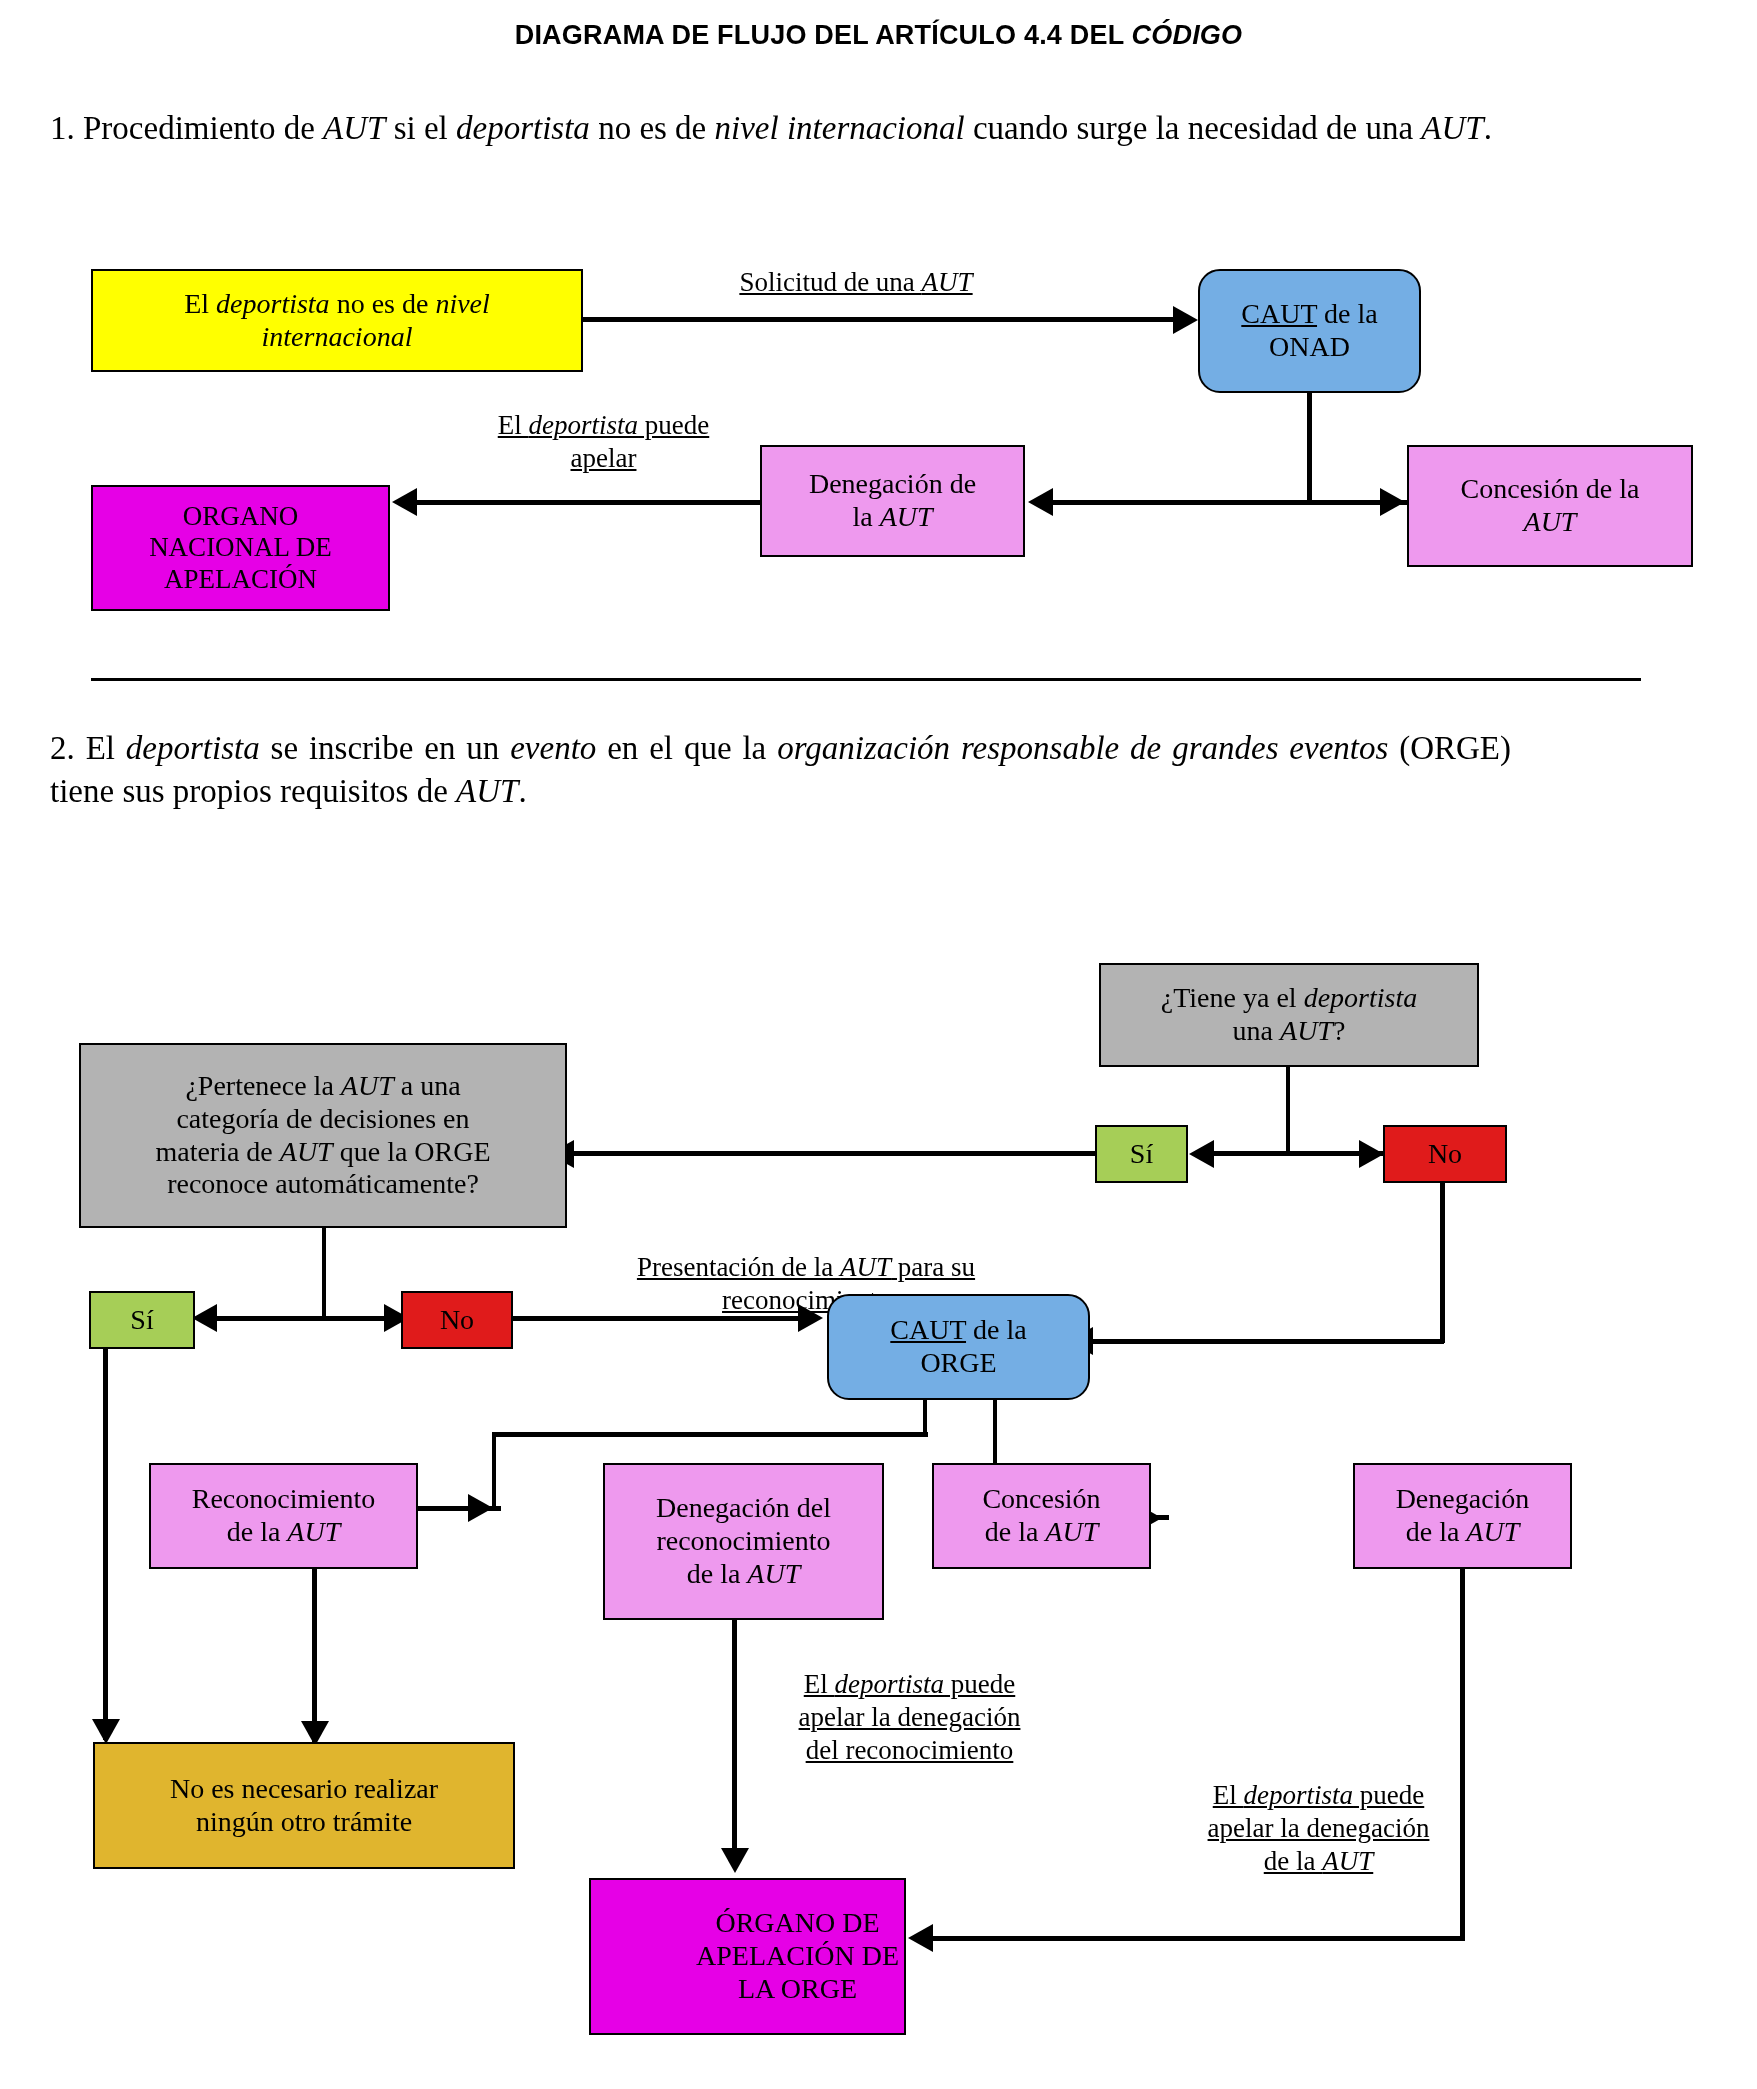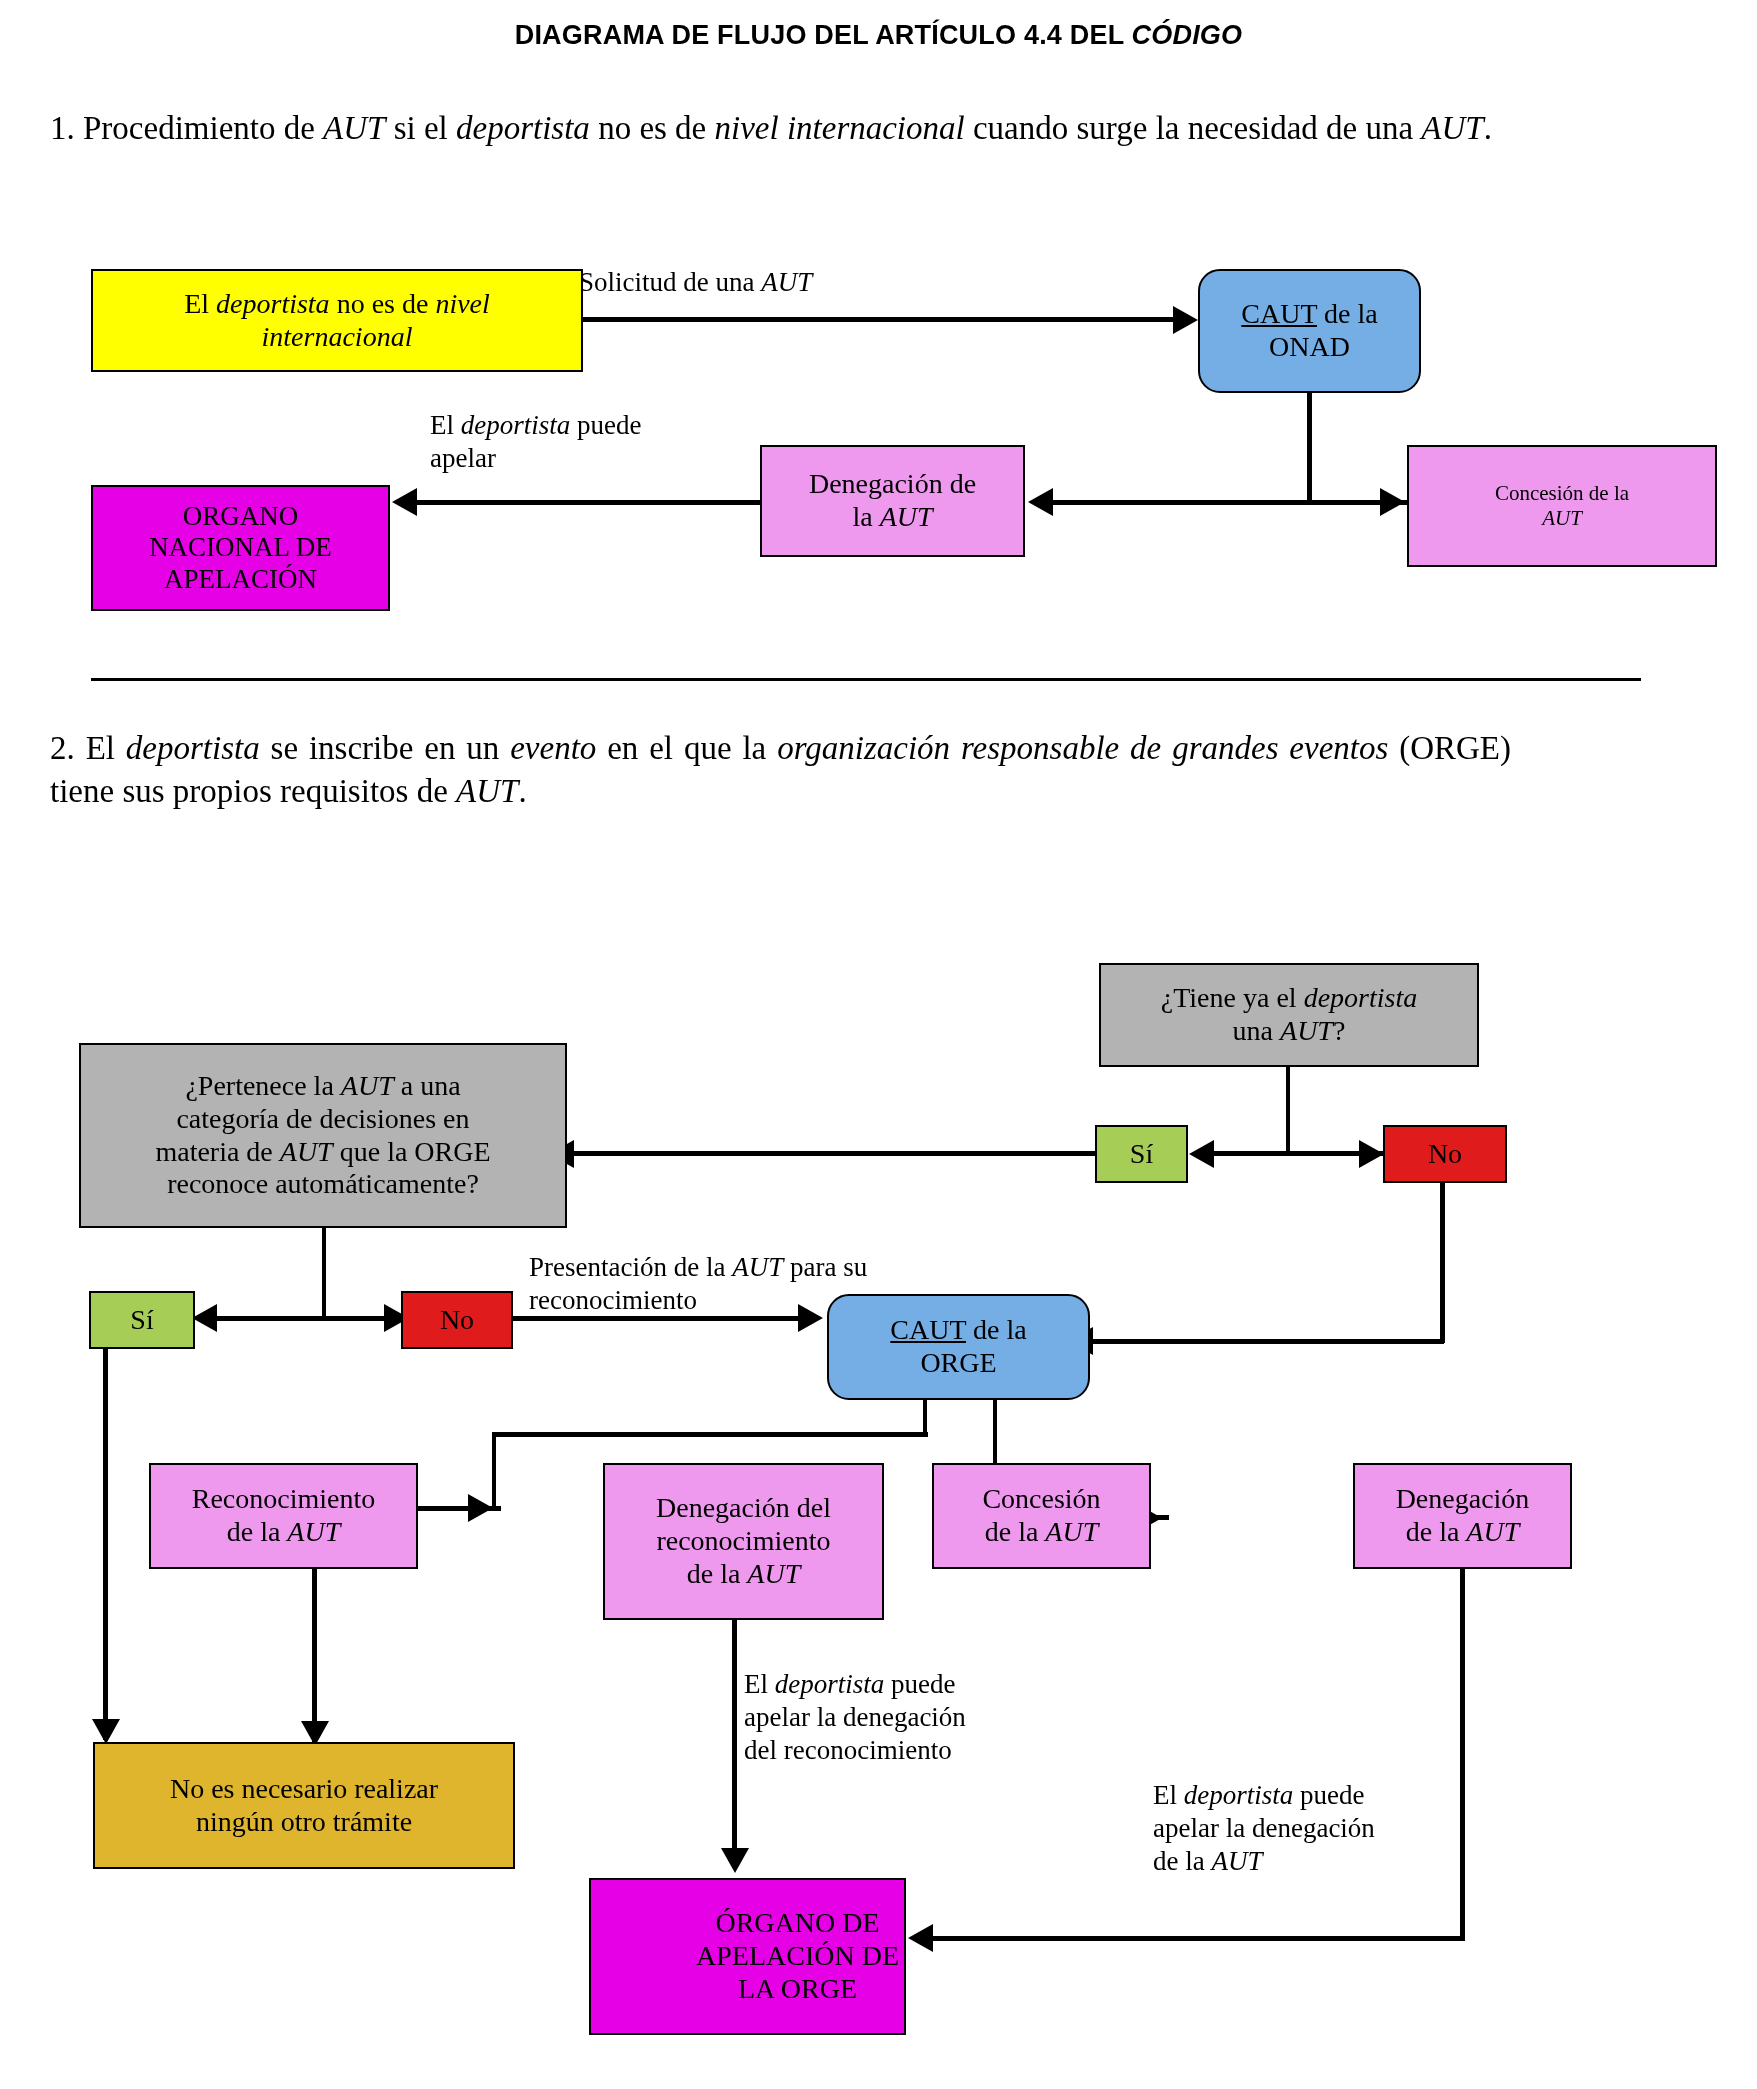--- a/index.html
+++ b/index.html
@@ -43,21 +43,21 @@
   .ln.v.thin{width:4.1px;}
 
   .ah{position:absolute;width:0;height:0;z-index:3;}
   .ah.right{border-top:14px solid transparent;border-bottom:14px solid transparent;
             border-left:25px solid #000;}
   .ah.left{border-top:14px solid transparent;border-bottom:14px solid transparent;
            border-right:25px solid #000;}
   .ah.down{border-left:14px solid transparent;border-right:14px solid transparent;
            border-top:25px solid #000;}
 
-  .elabel{position:absolute;font-size:27px;line-height:1.22;text-align:left;z-index:4;}
+  .elabel{position:absolute;font-size:27px;line-height:1.22;text-align:center;z-index:4;text-decoration:underline;}
   .elabel i{font-style:italic;}
 </style>
 </head>
 <body>
 
 <div id="stage">
 
   <div class="doc-title">
     <span>DIAGRAMA DE FLUJO DEL ARTÍCULO 4.4 DEL </span><i>CÓDIGO</i>
   </div>
@@ -85,21 +85,21 @@
     <div class="ln v" style="left:1307px;top:391px;height:112px;"></div>
 
     <div class="ln h" style="left:1050px;top:500px;width:388px;"></div>
     <div class="ah left" style="left:1028px;top:488px;"></div>
     <div class="ah right" style="left:1380px;top:488px;"></div>
 
     <div class="node c-violet" style="left:760px;top:445px;width:265px;height:112px;font-size:28px;">
       <span class="t">Denegación de<br>la <i>AUT</i></span>
     </div>
 
-    <div class="node c-violet" style="left:1407px;top:445px;width:310px;height:122px;font-size:21px;">
+    <div class="node c-violet" style="left:1407px;top:445px;width:286px;height:122px;font-size:28px;">
       <span class="t">Concesión de la<br><i>AUT</i></span>
     </div>
 
     <div class="elabel" style="left:430px;top:409px;width:347px;">
       El <i>deportista</i> puede<br>apelar
     </div>
     <div class="ln h" style="left:413px;top:500px;width:347px;"></div>
     <div class="ah left" style="left:392px;top:488px;"></div>
 
     <div class="node c-magenta" style="left:91px;top:452px;width:299px;height:126px;font-size:27px;margin-top:33px;">

